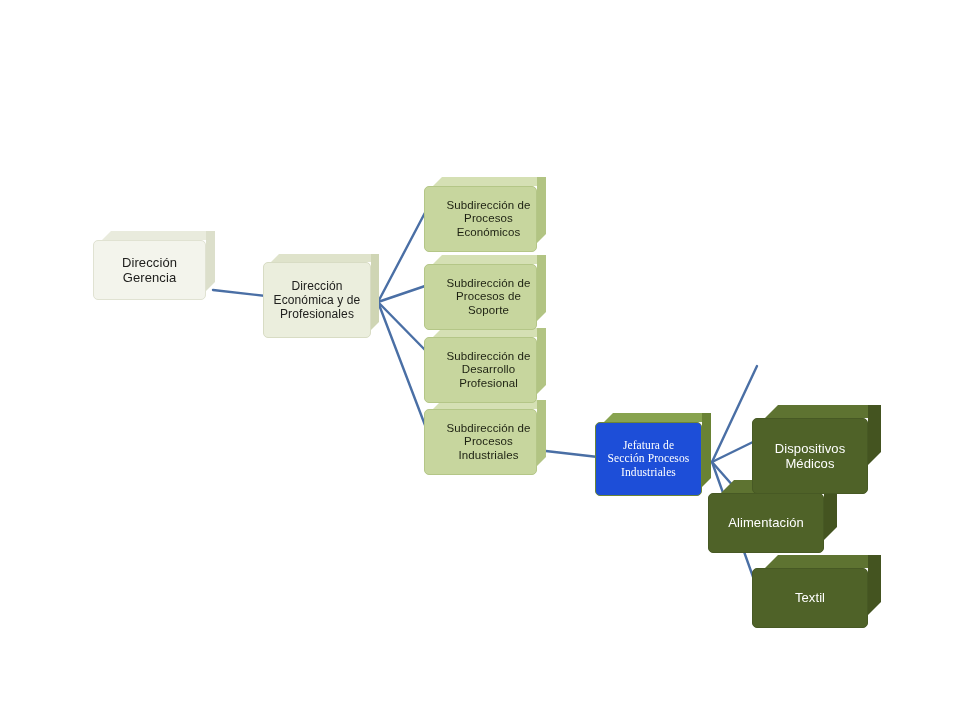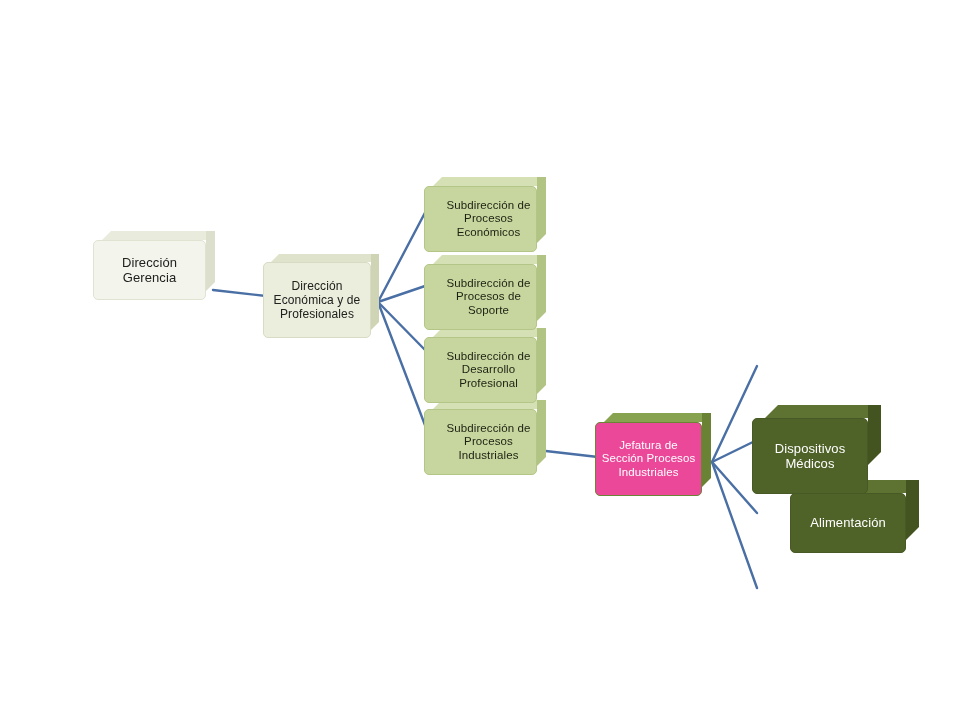--- a/index.html
+++ b/index.html
@@ -68,21 +68,21 @@
   .c-pale .front  { background: #EBEEDD; border: 1px solid #D8DCC4; color: #20201e; }
   .c-pale .face-top   { background: #DFE3CB; }
   .c-pale .face-right { background: #CFD5B4; }
 
   
   .c-light .front  { background: #C7D69E; border: 1px solid #B4C687; color: #1d2112; padding-left: 21px; }
   .c-light .face-top   { background: #D5E0B4; }
   .c-light .face-right { background: #B2C483; }
 
   
-  .c-mid .front  { background: #ec4899; border: 1px solid #6b8536; color: #ffffff; }
+  .c-mid .front  { background: #1d4ed8; border: 1px solid #6b8536; color: #ffffff; font-family: Liberation Serif, serif; }
   .c-mid .face-top   { background: #88A34F; }
   .c-mid .face-right { background: #698234; }
 
   
   .c-dark .front  { background: #4F6228; border: 1px solid #475924; color: #ffffff; }
   .c-dark .face-top   { background: #5E7331; }
   .c-dark .face-right { background: #445420; }
 
   .s-13 .label { font-size: 13px; }
   .s-12 .label { font-size: 12px; }
@@ -200,24 +200,33 @@
     <div class="face-top" style="left:13px; top:-13px; width:116px; height:13px;
                 clip-path: polygon(13px 0, 116px 0, 103px 13px, 0 13px);"></div>
     <div class="face-right" style="left:116px; top:-13px; width:13px; height:60px;
                 clip-path: polygon(0 0, 13px 0, 13px 47px, 0 60px);"></div>
     <div class="front">
       <span class="label">Dispositivos
 Médicos</span>
     </div>
   </div>
 
-  <div class="node c-dark s-13" style="left:790px; top:493px; width:116px; height:60px;">
+  <div class="node c-dark s-13" style="left:708px; top:493px; width:116px; height:60px;">
     <div class="face-top" style="left:13px; top:-13px; width:116px; height:13px;
                 clip-path: polygon(13px 0, 116px 0, 103px 13px, 0 13px);"></div>
     <div class="face-right" style="left:116px; top:-13px; width:13px; height:60px;
                 clip-path: polygon(0 0, 13px 0, 13px 47px, 0 60px);"></div>
     <div class="front">
       <span class="label">Alimentación</span>
     </div>
   </div>
 
+  <div class="node c-dark s-13" style="left:752px; top:568px; width:116px; height:60px;">
+    <div class="face-top" style="left:13px; top:-13px; width:116px; height:13px;
+                clip-path: polygon(13px 0, 116px 0, 103px 13px, 0 13px);"></div>
+    <div class="face-right" style="left:116px; top:-13px; width:13px; height:60px;
+                clip-path: polygon(0 0, 13px 0, 13px 47px, 0 60px);"></div>
+    <div class="front">
+      <span class="label">Textil</span>
+    </div>
+  </div>
 
 </div>
 
 </body></html>

